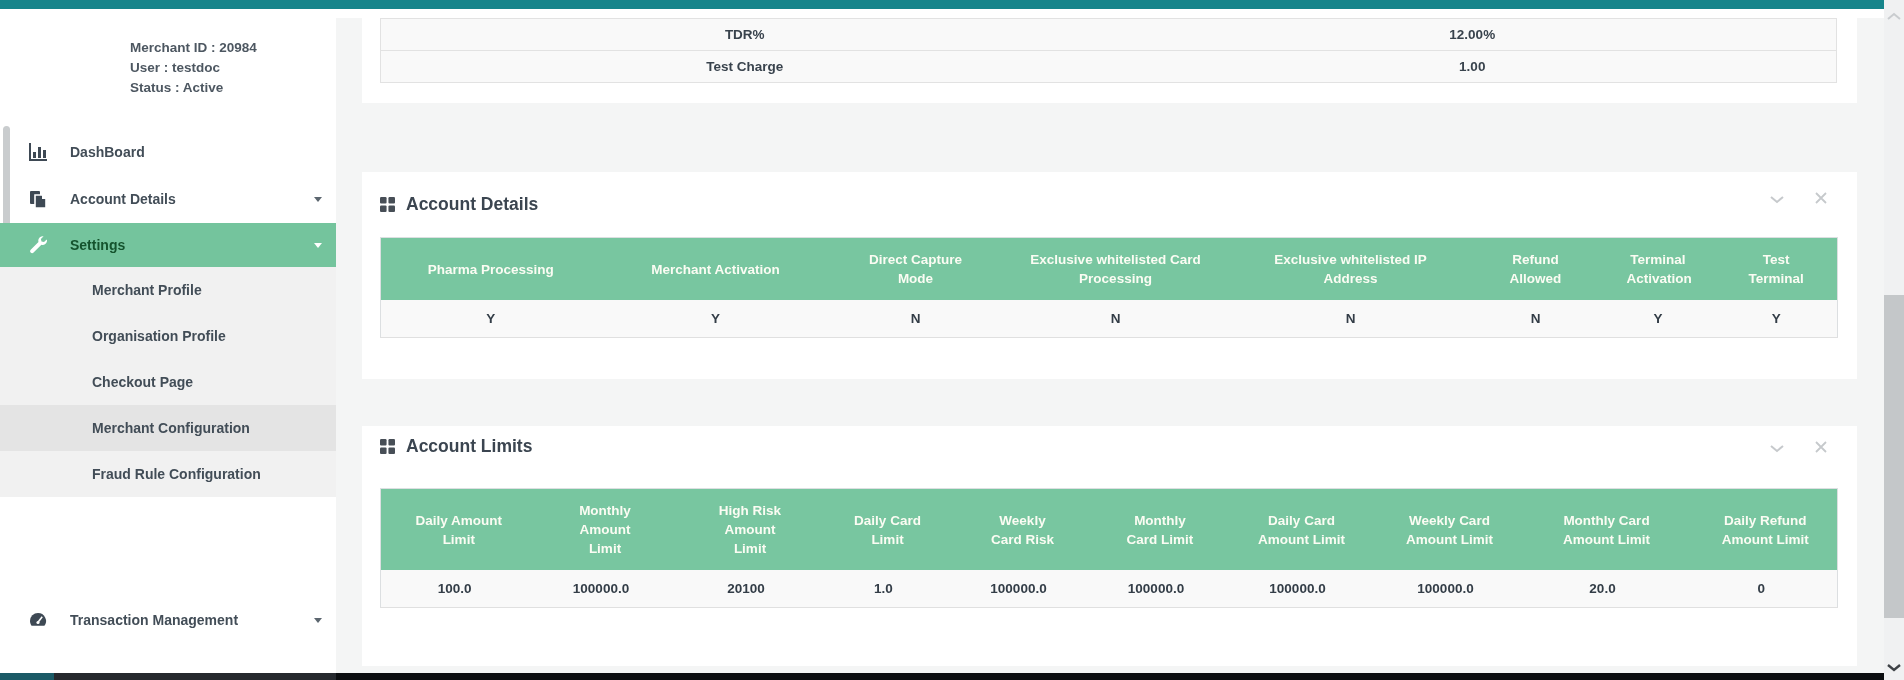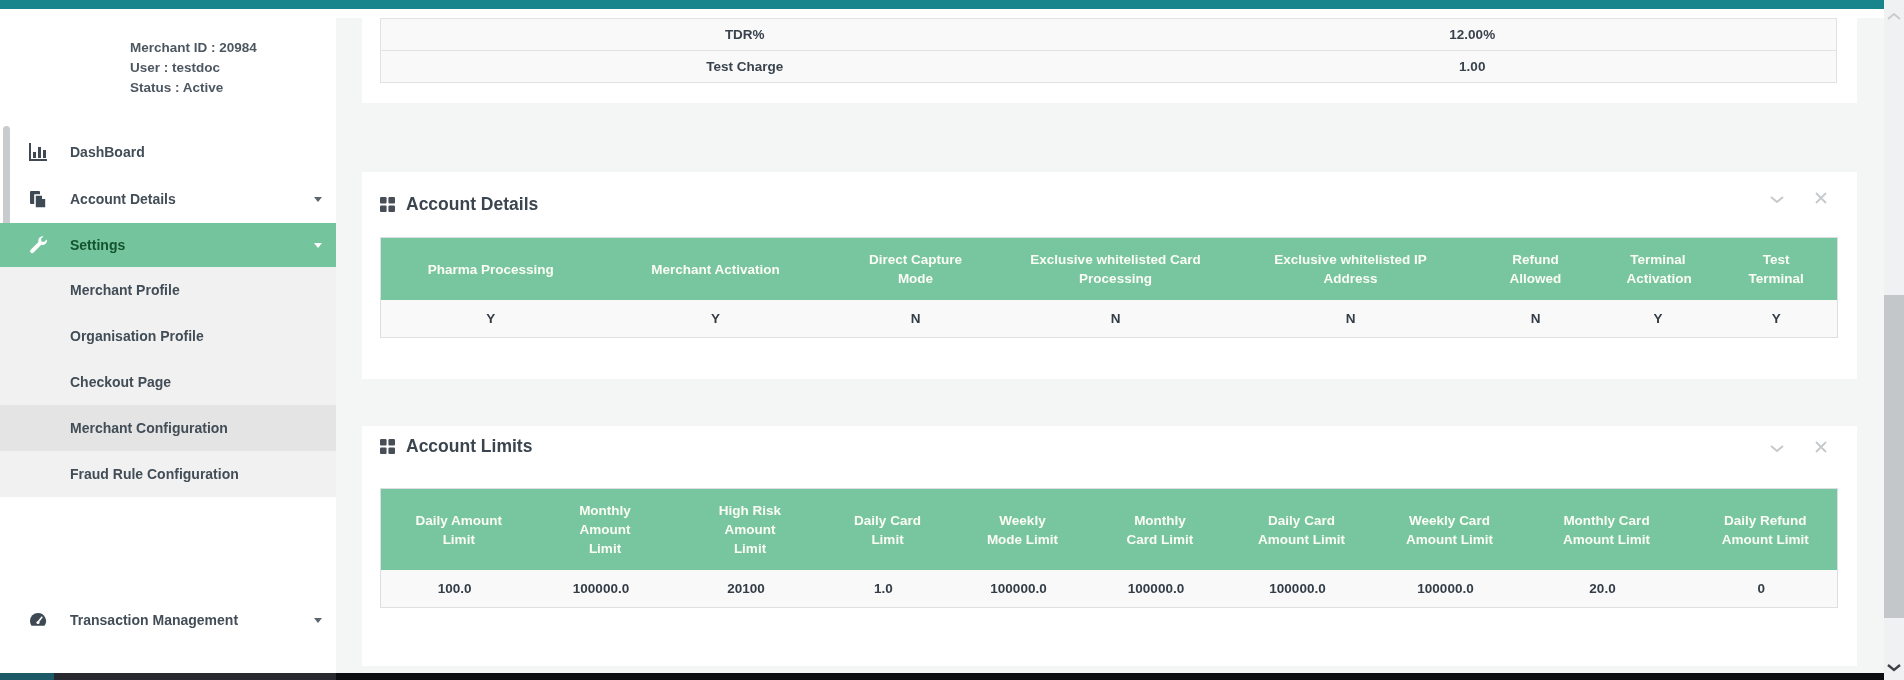--- a/index.html
+++ b/index.html
@@ -16,21 +16,21 @@
   .nav-item .label{position:absolute;left:70px;top:50%;transform:translateY(-50%);white-space:nowrap;}
   .caret{position:absolute;left:314px;top:50%;margin-top:-2px;width:0;height:0;
          border:4px solid transparent;border-top:5px solid #5c666f;}
   .nav-dashboard{top:120px;}
   .nav-account-details{top:167px;}
   .nav-settings{top:214px;height:44px;background:var(--c-green-side,#74c49d);color:#14532d;}
   .nav-settings .caret{border-top-color:#fff;}
   .nav-transaction{top:588px;}
   .nav-invoice{top:626px;}
   .submenu{position:absolute;left:0;top:258px;width:336px;background:var(--c-submenu,#f1f1f1);}
-  .submenu-item{height:46px;line-height:46px;padding-left:70px;font-size:14px;font-weight:700;
+  .submenu-item{height:46px;line-height:46px;padding-left:92px;font-size:14px;font-weight:700;
                 color:#424d57;cursor:pointer;}
   .submenu-item.selected{background:var(--c-selected,#e4e4e4);}
   
   .main{position:absolute;left:336px;top:9px;width:1548px;height:664px;background:#f4f5f5;margin-top:9px;}
   .card{position:absolute;left:26px;width:1495px;background:#fff;}
   .card-top{top:0;height:85px;}
   .panel-ad{top:154px;height:207px;}
   .panel-al{top:408px;height:240px;}
   .charges-table{position:absolute;left:18px;top:0;width:1457px;border-collapse:collapse;
                  border:1px solid #e2e2e2;}
@@ -239,21 +239,21 @@
           <col style="width: 148px;">
           <col style="width: 166px;">
           <col style="width: 152px;">
         </colgroup>
       <thead>
           <tr>
             <th>Daily Amount Limit</th>
             <th>Monthly Amount Limit</th>
             <th>High Risk Amount Limit</th>
             <th>Daily Card Limit</th>
-            <th>Weekly Mode Limit</th>
+            <th>Weekly Card Risk</th>
             <th>Monthly Card Limit</th>
             <th>Daily Card Amount Limit</th>
             <th>Weekly Card Amount Limit</th>
             <th>Monthly Card Amount Limit</th>
             <th>Daily Refund Amount Limit</th>
           </tr>
         </thead>
       <tbody>
           <tr>
             <td>100.0</td>

